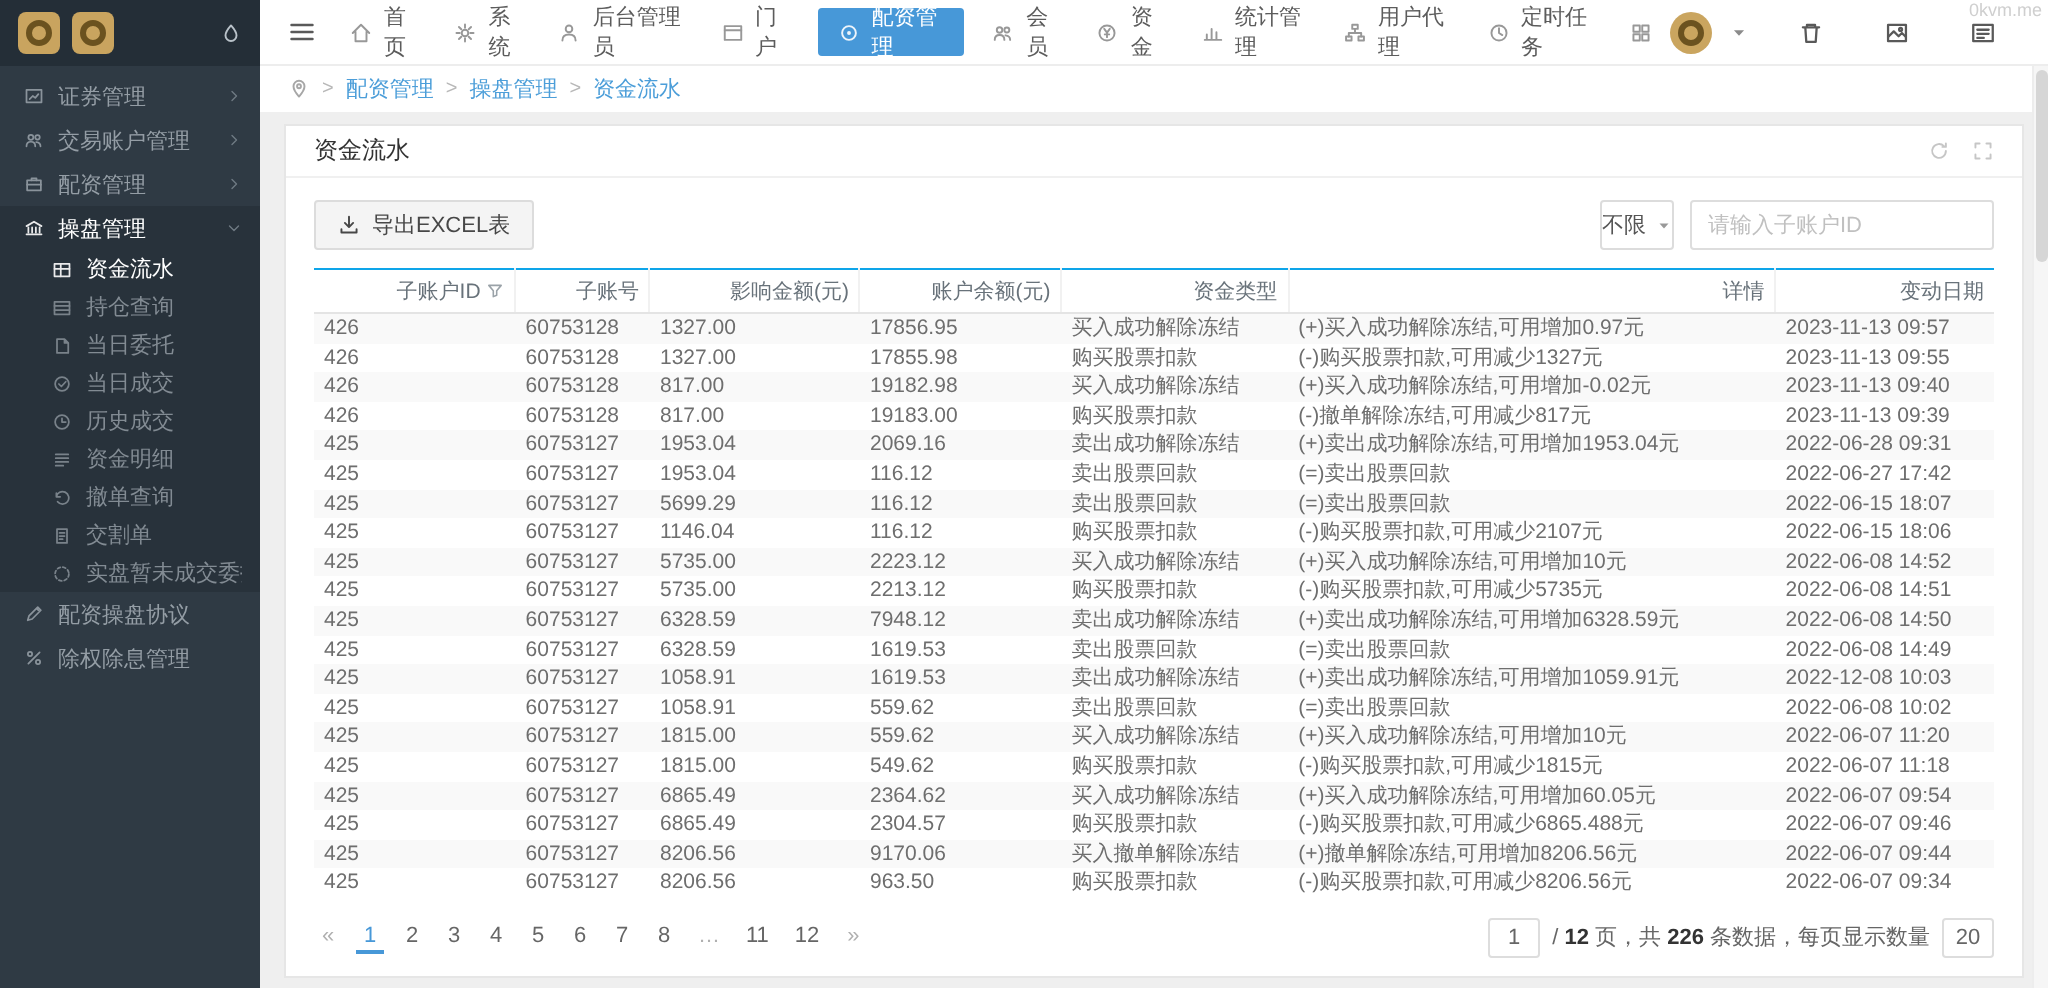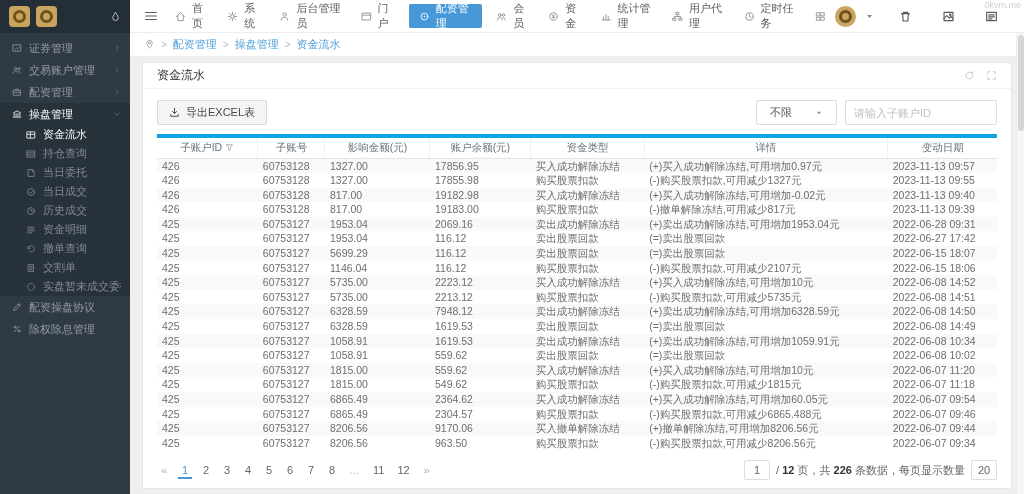--- a/index.html
+++ b/index.html
@@ -43,27 +43,27 @@
   
   .content{flex:1;padding:6px 12px 5px;overflow:hidden}
   .panel{background:#fff;border:1px solid #e6e6e6;height:100%;display:flex;flex-direction:column}
   .panel-h{height:26px;border-bottom:1px solid #f0f0f0;display:flex;align-items:center;padding:0 14px;font-size:12px;color:#333;flex:0 0 auto}
   .panel-tools{margin-left:auto;display:flex;gap:11px;color:#c6c6c6}
   .panel-tools span{cursor:pointer;display:inline-flex}
   .panel-b{flex:1;padding:11px 14px 0;display:flex;flex-direction:column;overflow:hidden}
   .toolbar{display:flex;flex:0 0 auto}
   .btn-export{display:inline-flex;align-items:center;gap:6px;height:25px;padding:0 11px;background:#f4f4f4;border:1px solid #dcdcdc;border-radius:2px;color:#474747;font-size:11px;cursor:pointer;font-family:inherit}
   .toolbar-right{margin-left:auto;display:flex;gap:8px;align-items:center}
-  .btn-filter{height:25px;padding:0 13px;border:1px solid #dcdcdc;background:#fff;border-radius:2px;color:#555;display:inline-flex;align-items:center;gap:23px;font-size:11px;cursor:pointer;font-family:inherit}
+  .btn-filter{height:25px;padding:0 0;border:1px solid #dcdcdc;background:#fff;border-radius:2px;color:#555;display:inline-flex;align-items:center;gap:5px;font-size:11px;cursor:pointer;font-family:inherit}
   .btn-filter svg{color:#999}
   .inp{height:25px;width:152px;border:1px solid #ddd;border-radius:2px;padding:0 8px;font-size:11px;color:#666;font-family:inherit}
   .inp::placeholder{color:#c0c0c0}
   
   table{width:100%;border-collapse:collapse;margin-top:9px;table-layout:fixed;flex:0 0 auto}
-  th{font-weight:normal;text-align:center;color:#68727a;font-size:10.5px;height:22px;border-top:4px solid #0ea5e9;border-bottom:1px solid #e4e4e4;border-right:1px solid #f1f1f1;padding:0 5px;white-space:nowrap}
+  th{font-weight:normal;text-align:right;color:#68727a;font-size:10.5px;height:22px;border-top:1px solid #0ea5e9;border-bottom:1px solid #e4e4e4;border-right:1px solid #f1f1f1;padding:0 5px;white-space:nowrap}
   th:last-child{border-right:none}
   th .fic{color:#9aa2a8;vertical-align:-1px;display:inline-block;margin-left:3px;cursor:pointer}
   td{font-size:10.5px;color:#6e6e6e;height:14.6px;padding:0 5px;white-space:nowrap;overflow:hidden;line-height:14.6px}
   tr.odd td{background:#f9f9f9}
   th:nth-child(1),td:nth-child(1){width:12%}
   th:nth-child(2),td:nth-child(2){width:8%}
   th:nth-child(3),td:nth-child(3){width:12.5%}
   th:nth-child(4),td:nth-child(4){width:12%}
   th:nth-child(5),td:nth-child(5){width:13.5%}
   th:nth-child(6),td:nth-child(6){width:29%}
@@ -567,21 +567,21 @@
                 <td>(=)卖出股票回款</td>
                 <td>2022-06-08 14:49</td>
               </tr>
               <tr class="odd">
                 <td>425</td>
                 <td>60753127</td>
                 <td>1058.91</td>
                 <td>1619.53</td>
                 <td>卖出成功解除冻结</td>
                 <td>(+)卖出成功解除冻结,可用增加1059.91元</td>
-                <td>2022-06-08 10:34</td>
+                <td>2022-12-08 10:03</td>
               </tr>
               <tr>
                 <td>425</td>
                 <td>60753127</td>
                 <td>1058.91</td>
                 <td>559.62</td>
                 <td>卖出股票回款</td>
                 <td>(=)卖出股票回款</td>
                 <td>2022-06-08 10:02</td>
               </tr>

